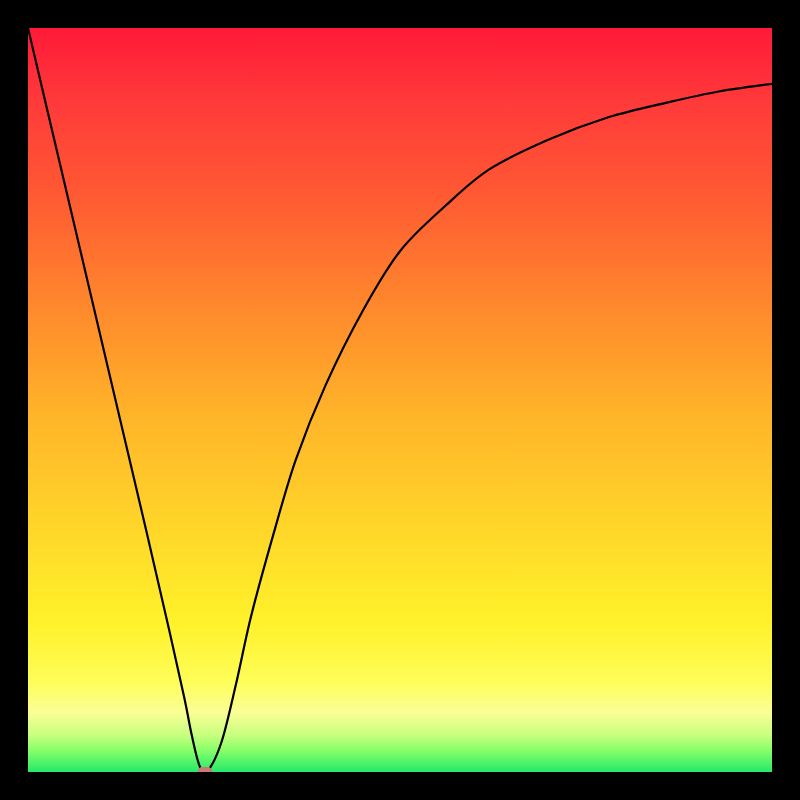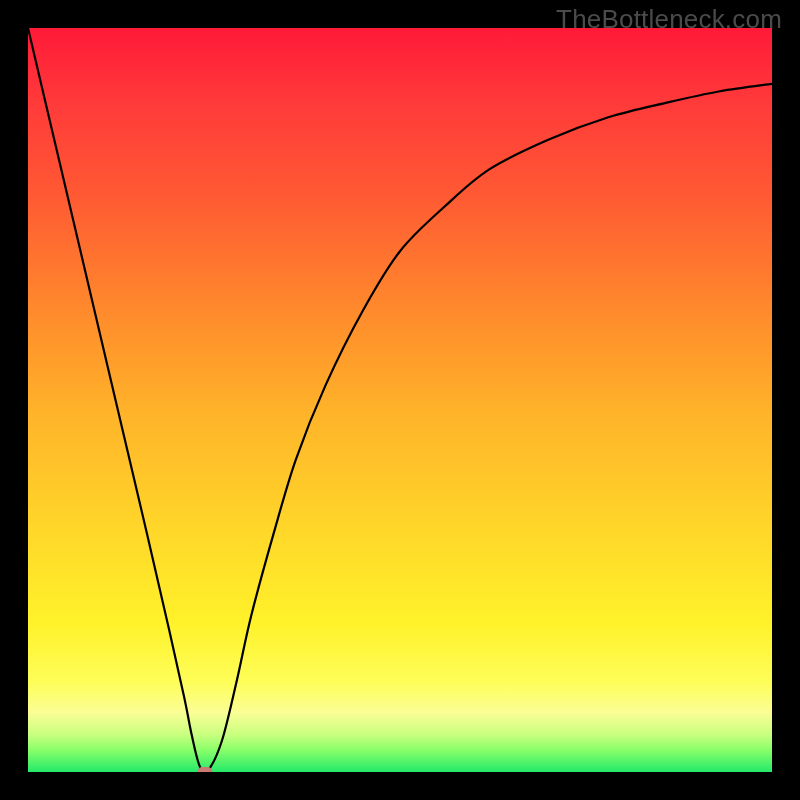--- a/index.html
+++ b/index.html
@@ -65,21 +65,20 @@
     background: #c97a75;
     border-radius: 5px;
     transform: translate(-50%, -50%);
   }
 </style>
 </head>
 <body>
 
 <div class="frame">
 
-  <div class="watermark">TheBottleneck.com</div>
 
   <div class="plot-area">
     <div class="gradient-bg"></div>
 
     <svg class="curve" viewBox="0 0 744 744" preserveAspectRatio="none">
       <path id="curve-path" d="M 0,0 C 4.96,21.080000000000002 19.840000000000003,84.32000000000002 29.76,126.48000000000002 C 39.68,168.64000000000001 49.6,210.79999999999998 59.52,252.95999999999998 C 69.44,295.12 79.36,337.28 89.28,379.44 C 99.2,421.6 110.36,468.71999999999997 119.04,505.91999999999996 C 127.72000000000001,543.12 135.16000000000003,575.36 141.36,602.64 C 147.56,629.92 152.51999999999998,652.24 156.23999999999998,669.6 C 159.95999999999998,686.96 161.2,695.64 163.68,706.8 C 166.16000000000003,717.9599999999999 168.64000000000001,730.3599999999999 171.12,736.56 C 173.6,742.76 174.84,747.72 178.56,744 C 182.28,740.28 188.48,729.12 193.44,714.24 C 198.4,699.36 203.36,675.8000000000001 208.32000000000002,654.72 C 213.28000000000003,633.64 217,612.56 223.2,587.76 C 229.39999999999998,562.96 238.08,531.9599999999999 245.52,505.91999999999996 C 252.96,479.88 259.15999999999997,456.32000000000005 267.84,431.52000000000004 C 276.52,406.72 286.44,381.92 297.6,357.12 C 308.76000000000005,332.32 322.40000000000003,305.04 334.8,282.72 C 347.2,260.40000000000003 358.36,240.56000000000006 372,223.20000000000005 C 385.64,205.84000000000003 401.76000000000005,192.19999999999996 416.64000000000004,178.55999999999995 C 431.52000000000004,164.91999999999993 443.91999999999996,152.52 461.28,141.36 C 478.64,130.20000000000002 500.9599999999999,120.28000000000003 520.8,111.60000000000002 C 540.64,102.92000000000002 560.48,95.47999999999998 580.32,89.27999999999997 C 600.1600000000001,83.07999999999997 621.24,78.73999999999997 639.84,74.39999999999998 C 658.44,70.05999999999999 674.5600000000001,66.34000000000002 691.9200000000001,63.24000000000001 C 709.2800000000001,60.14000000000001 735.32,57.039999999999964 744,55.799999999999955" fill="none" stroke="#000" stroke-width="2.2" stroke-linejoin="round" stroke-linecap="round"></path>
     </svg>
 
     <div class="marker" id="marker" style="left: 177.072px; top: 744px;"></div>
   </div>

